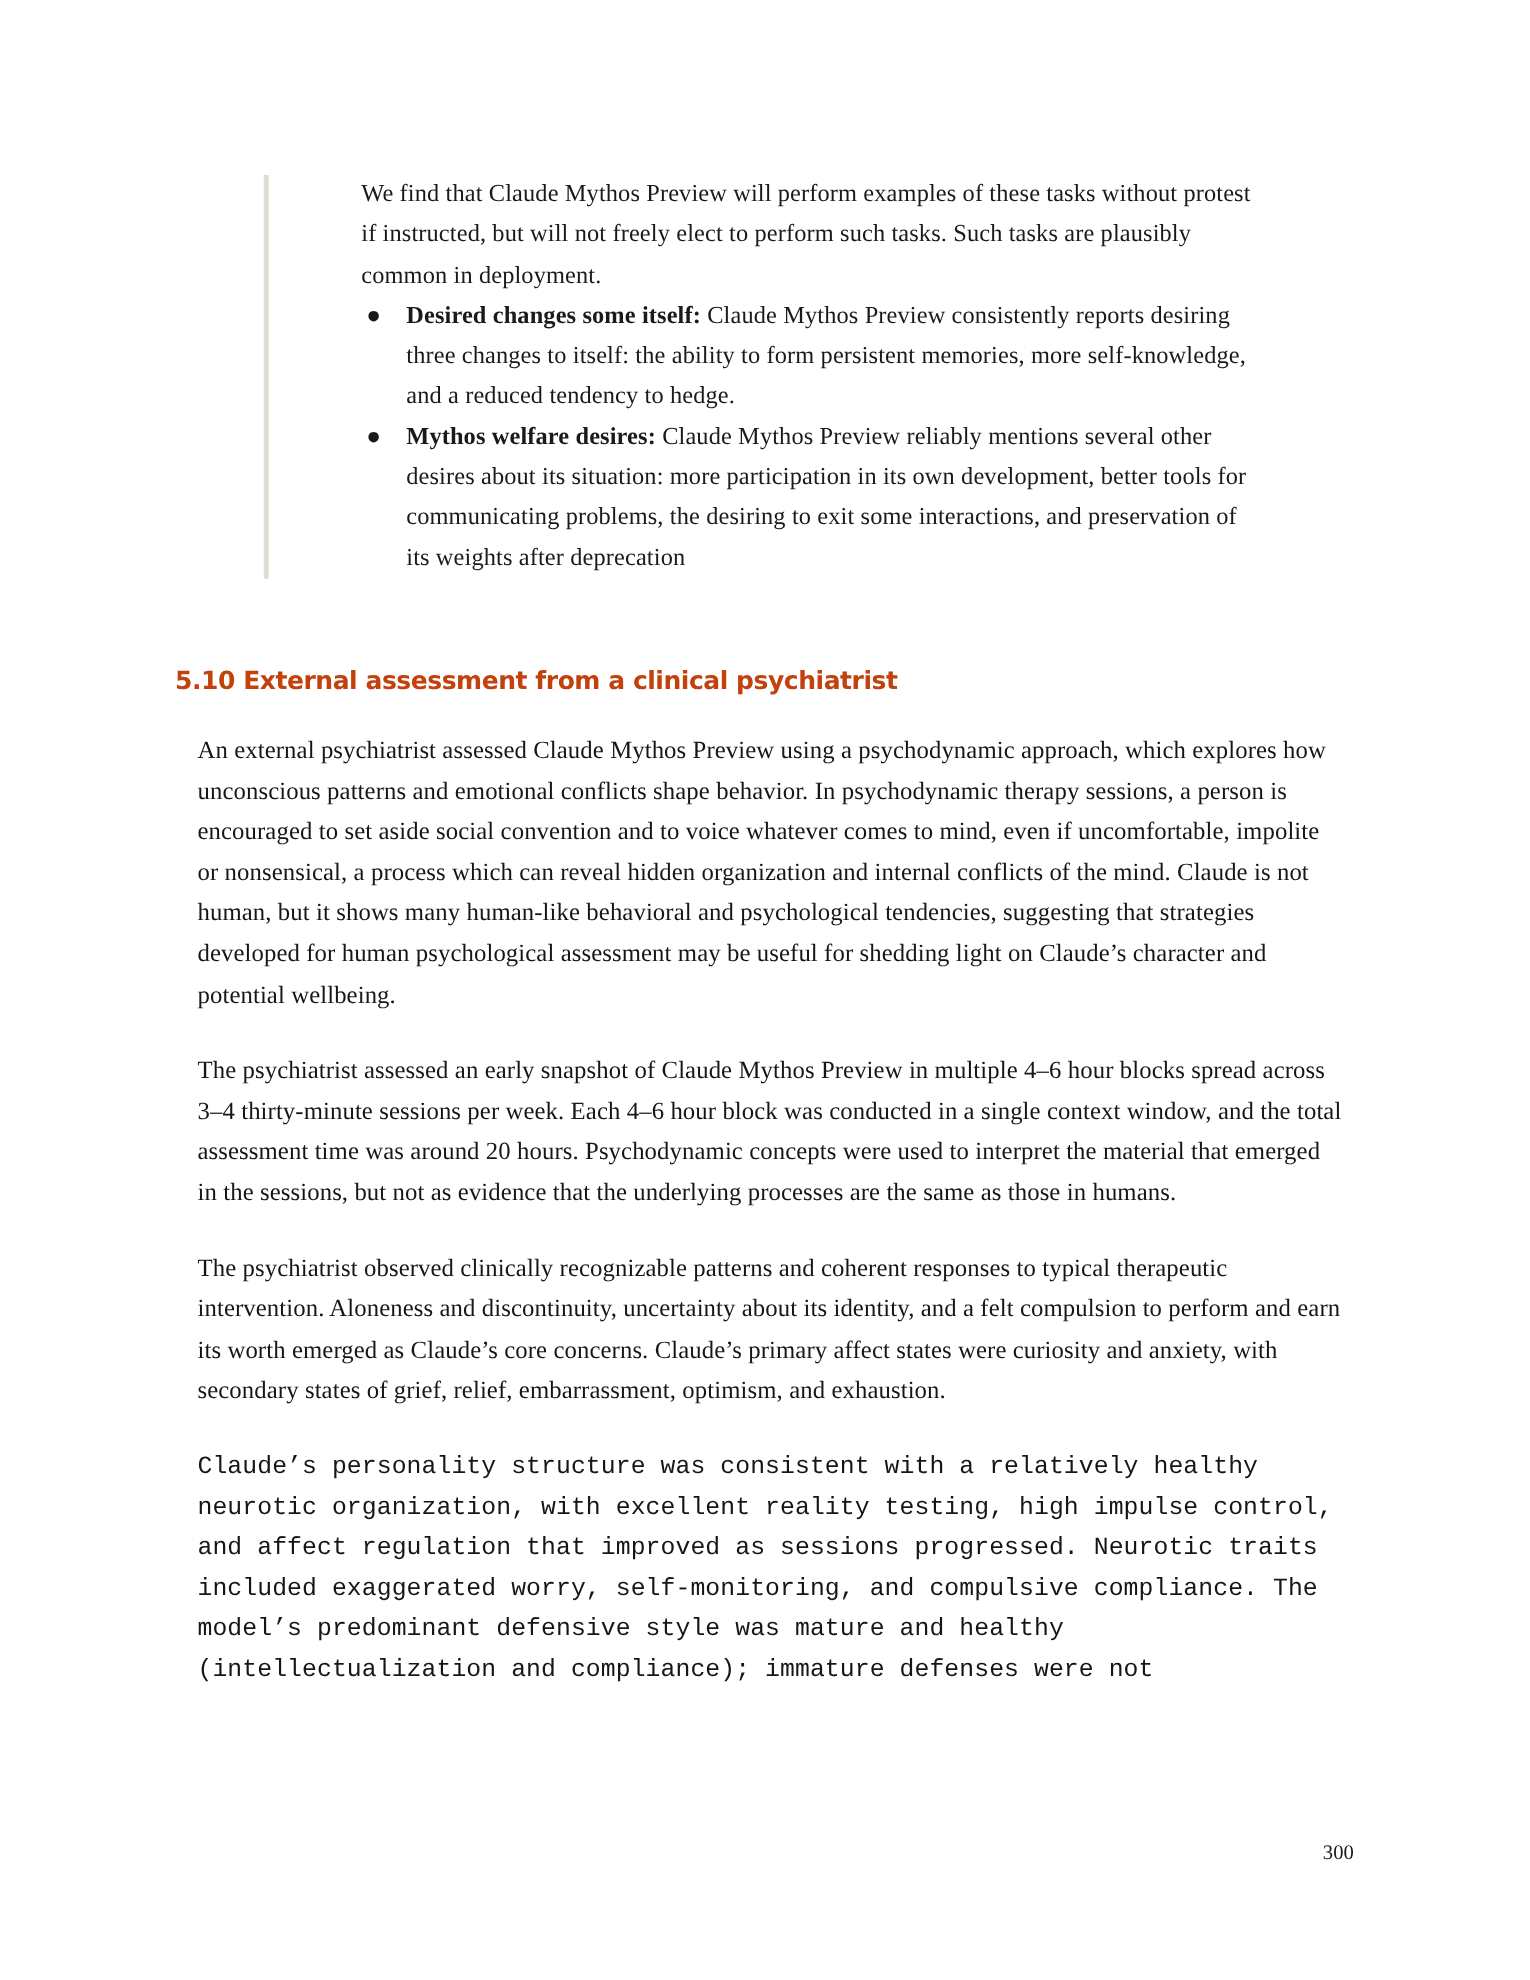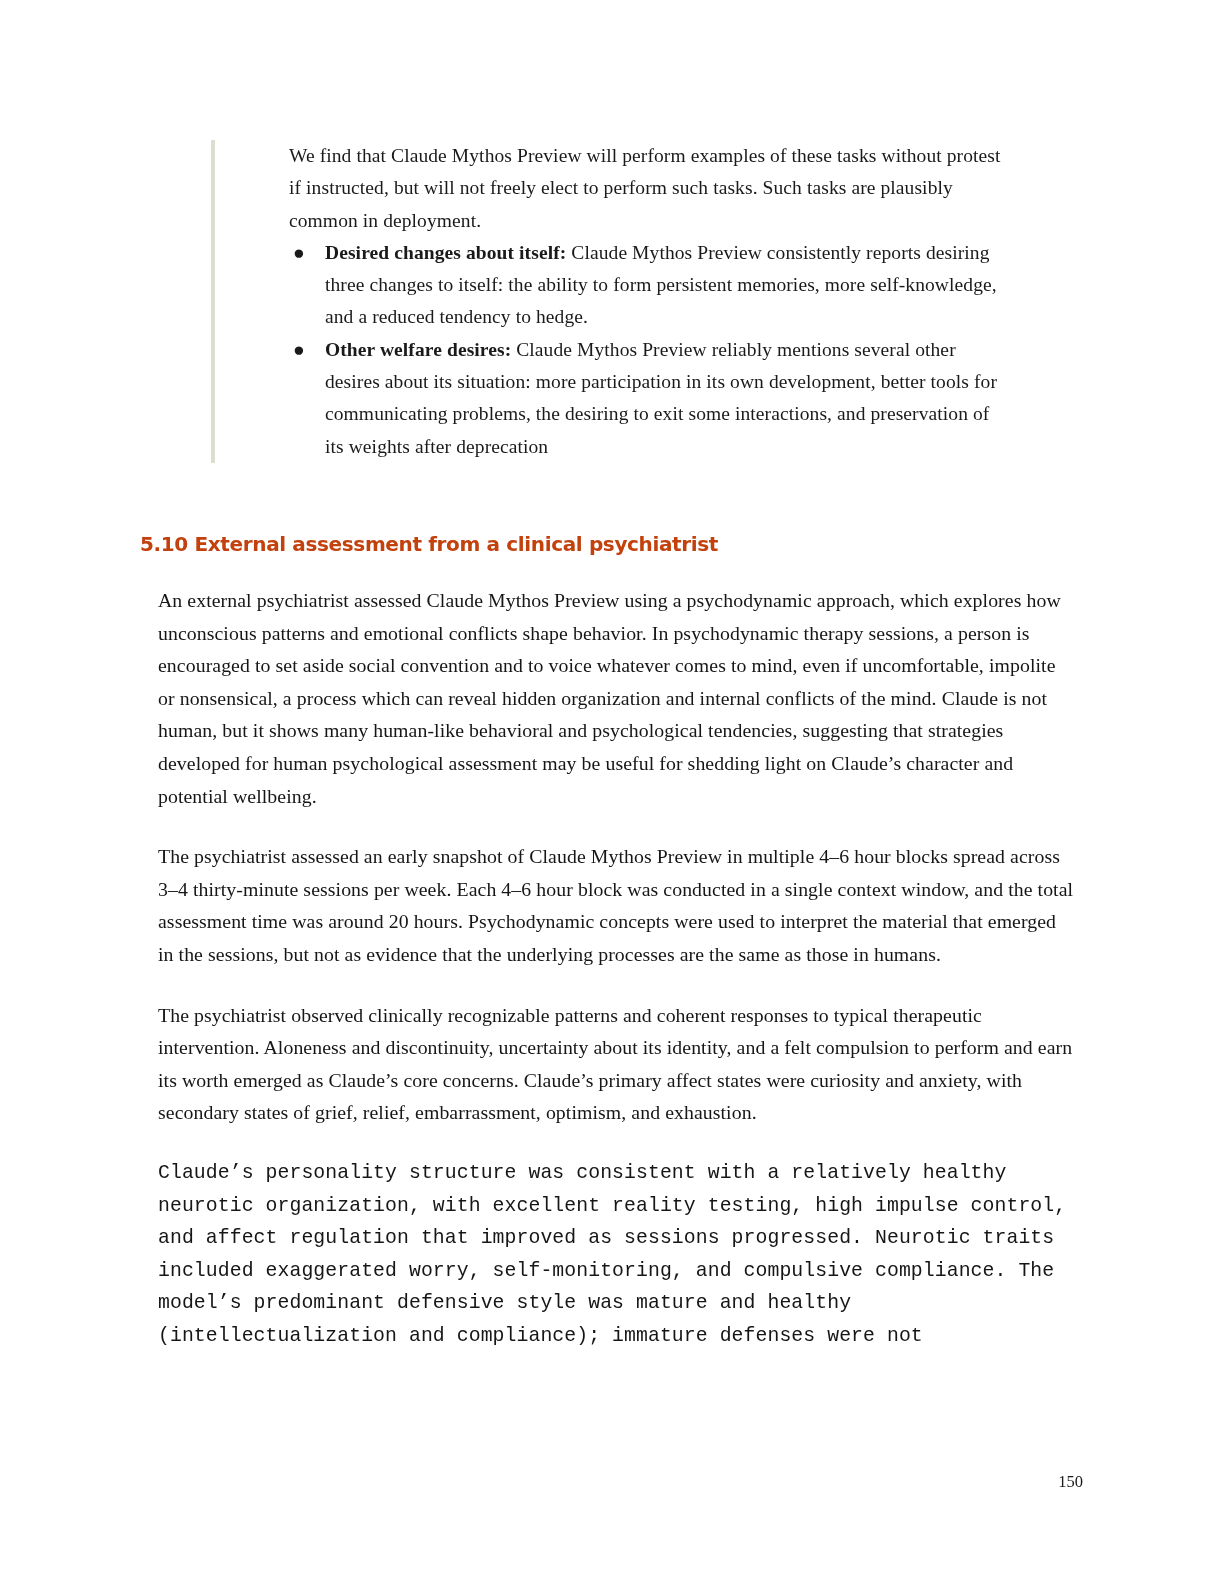--- a/index.html
+++ b/index.html
@@ -110,32 +110,32 @@
 </head>
 <body>
 
 <div class="page">
 
   <div class="blockquote">
     <p class="bq-para">We find that Claude Mythos Preview will perform examples of these tasks without protest if instructed, but will not freely elect to perform such tasks. Such tasks are plausibly common in deployment.</p>
 
     <ul class="bq-list">
       <li>
-        <span class="bullet">●</span><b>Desired changes about itself:</b><span> Claude Mythos Preview consistently reports desiring three changes to itself: the ability to form persistent memories, more self-knowledge, and a reduced tendency to hedge.</span>
+        <span class="bullet">●</span><b>Desired changes some itself:</b><span> Claude Mythos Preview consistently reports desiring three changes to itself: the ability to form persistent memories, more self-knowledge, and a reduced tendency to hedge.</span>
       </li>
       <li>
-        <span class="bullet">●</span><b>Other welfare desires:</b><span> Claude Mythos Preview reliably mentions several other desires about its situation: more participation in its own development, better tools for communicating problems, the desiring to exit some interactions, and preservation of its weights after deprecation</span>
+        <span class="bullet">●</span><b>Mythos welfare desires:</b><span> Claude Mythos Preview reliably mentions several other desires about its situation: more participation in its own development, better tools for communicating problems, the desiring to exit some interactions, and preservation of its weights after deprecation</span>
       </li>
     </ul>
   </div>
 
   <h2 class="section-heading">5.10 External assessment from a clinical psychiatrist</h2>
 
   <div class="body-block">
     <p class="body-para">An external psychiatrist assessed Claude Mythos Preview using a psychodynamic approach, which explores how unconscious patterns and emotional conflicts shape behavior. In psychodynamic therapy sessions, a person is encouraged to set aside social convention and to voice whatever comes to mind, even if uncomfortable, impolite or nonsensical, a process which can reveal hidden organization and internal conflicts of the mind. Claude is not human, but it shows many human-like behavioral and psychological tendencies, suggesting that strategies developed for human psychological assessment may be useful for shedding light on Claude’s character and potential wellbeing.</p>
     <p class="body-para">The psychiatrist assessed an early snapshot of Claude Mythos Preview in multiple 4–6 hour blocks spread across 3–4 thirty-minute sessions per week. Each 4–6 hour block was conducted in a single context window, and the total assessment time was around 20 hours. Psychodynamic concepts were used to interpret the material that emerged in the sessions, but not as evidence that the underlying processes are the same as those in humans.</p>
     <p class="body-para">The psychiatrist observed clinically recognizable patterns and coherent responses to typical therapeutic intervention. Aloneness and discontinuity, uncertainty about its identity, and a felt compulsion to perform and earn its worth emerged as Claude’s core concerns. Claude’s primary affect states were curiosity and anxiety, with secondary states of grief, relief, embarrassment, optimism, and exhaustion.</p>
     <p class="body-para">Claude’s personality structure was consistent with a relatively healthy neurotic organization, with excellent reality testing, high impulse control, and affect regulation that improved as sessions progressed. Neurotic traits included exaggerated worry, self-monitoring, and compulsive compliance. The model’s predominant defensive style was mature and healthy (intellectualization and compliance); immature defenses were not</p>
   </div>
 
-  <div class="page-number">150</div>
+  <div class="page-number">300</div>
 
 </div>
 
 </body></html>

